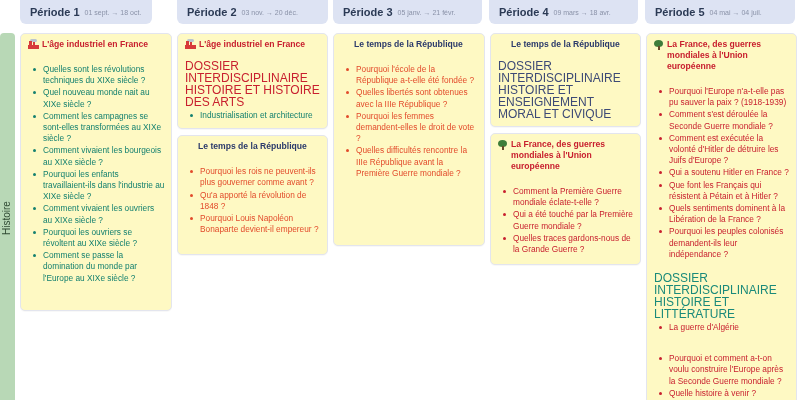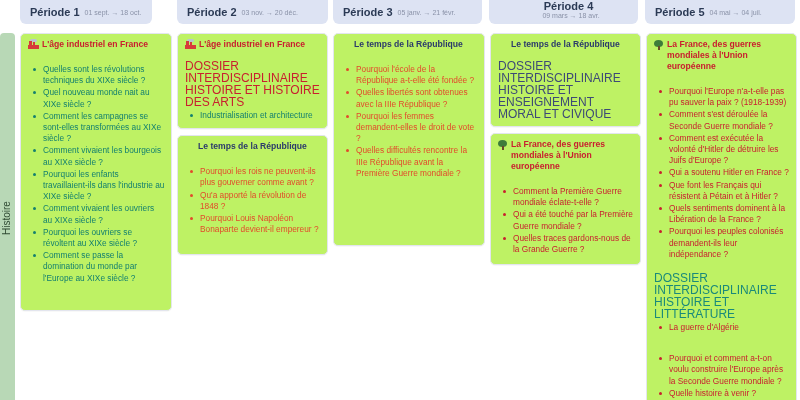--- a/index.html
+++ b/index.html
@@ -21,21 +21,21 @@
   }
   .side-label {
     position: absolute; left: 1px; top: 202px;
     transform: rotate(-90deg); transform-origin: left top;
     font-size: 10px; color: #2f4a33; white-space: nowrap;
     width: 60px;
   }
 
   .column { position: absolute; top: 33px; }
   .card {
-    background: #bef264; border: 1px solid #e3e5ee; border-radius: 5px;
+    background: #fef9c3; border: 1px solid #e3e5ee; border-radius: 5px;
     padding: 5px 6px 6px 7px; margin-bottom: 6px;
     box-shadow: 0 1px 1px rgba(0,0,0,0.03);
   }
   .card-title {
     font-weight: bold; font-size: 8.6px; line-height: 11px; display: flex; align-items: flex-start;
   }
   .card-title .icon { margin-right: 3px; flex: 0 0 auto; display: inline-block; position: relative; top: 1px; }
   .title-red { color: #c8202f; }
   .title-navy { color: #2b3a6b; }
   .dossier { font-size: 12px; line-height: 12px; margin-top: 10px; text-transform: uppercase; }
@@ -78,21 +78,21 @@
   <span class="period-dates">01 sept. → 18 oct.</span>
 </div>
 <div class="period-tab" style="left:177px;width:151px;">
   <span class="period-name">Période 2</span>
   <span class="period-dates">03 nov. → 20 déc.</span>
 </div>
 <div class="period-tab" style="left:333px;width:149px;">
   <span class="period-name">Période 3</span>
   <span class="period-dates">05 janv. → 21 févr.</span>
 </div>
-<div class="period-tab" style="left:489px;width:149px;flex-direction:column;">
+<div class="period-tab" style="left:489px;width:149px;">
   <span class="period-name">Période 4</span>
   <span class="period-dates">09 mars → 18 avr.</span>
 </div>
 <div class="period-tab" style="left:645px;width:150px;">
   <span class="period-name">Période 5</span>
   <span class="period-dates">04 mai → 04 juil.</span>
 </div>
 
 <div class="side-bar">
   <div class="side-label">Histoire</div>

